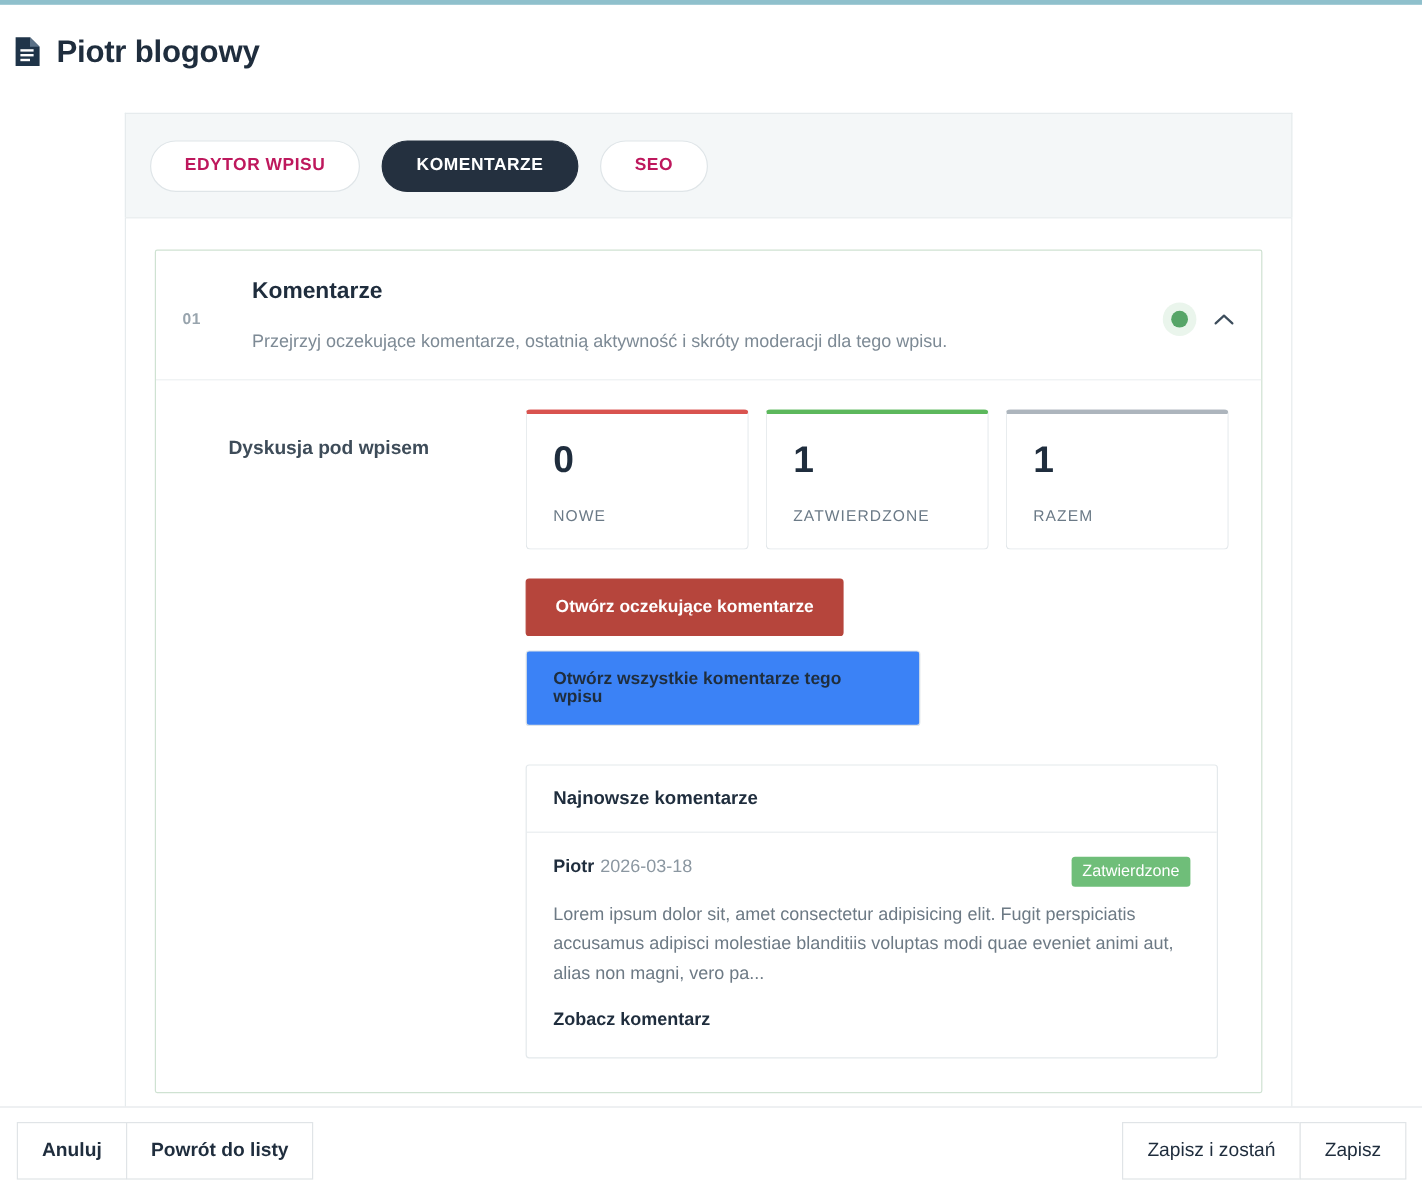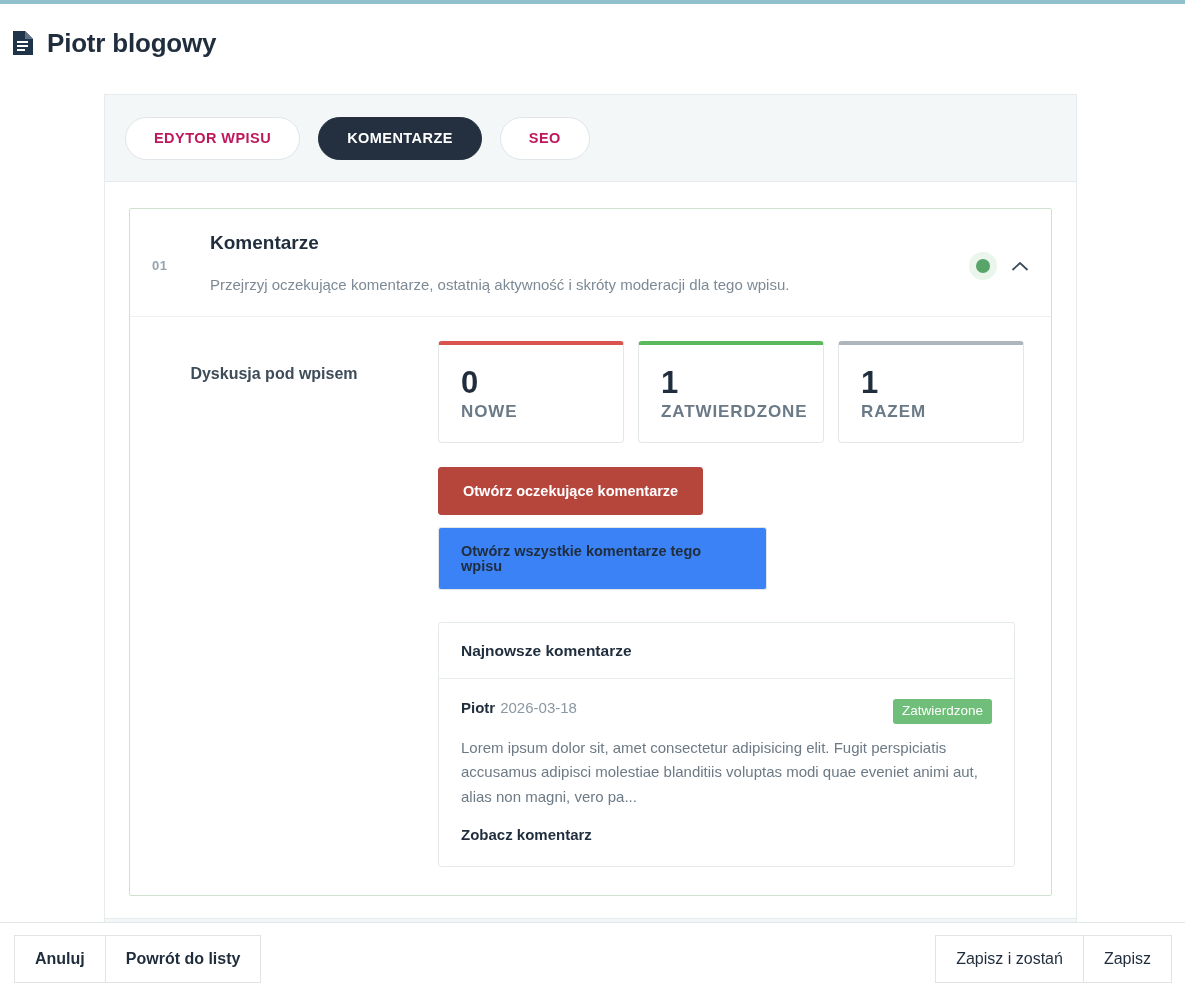--- a/index.html
+++ b/index.html
@@ -168,23 +168,23 @@
     padding: 22px 22px 20px 22px;
     background: #ffffff;
   }
   .stat .num {
     font-size: 31px;
     font-weight: 700;
     color: #1f2d3d;
     line-height: 1;
   }
   .stat .cap {
-    margin-top: 4px;
-    font-size: 17px;
-    font-weight: 700;
+    margin-top: 24px;
+    font-size: 13px;
+    font-weight: 400;
     letter-spacing: 0.9px;
     color: #6b7a87;
   }
 
   
   .btn-primary {
     display: inline-block;
     margin-top: 24px;
     background: #b6453c;
     color: #ffffff;

